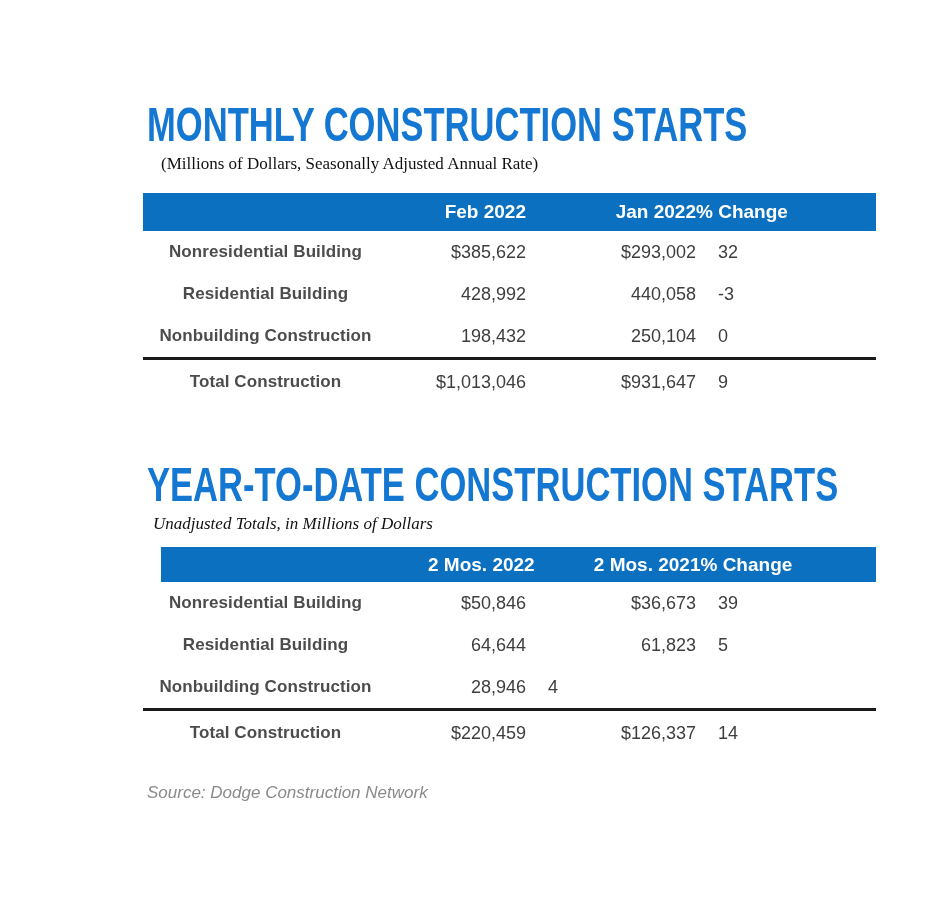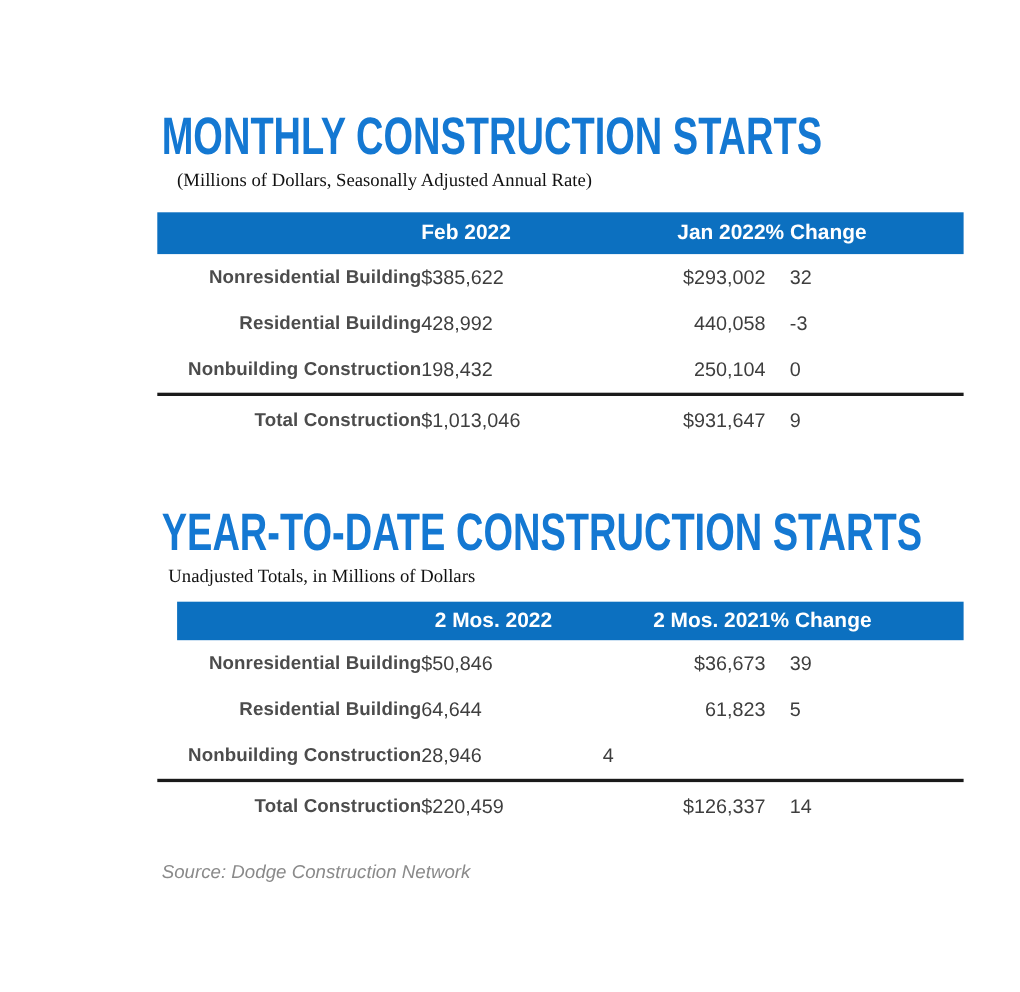--- a/index.html
+++ b/index.html
@@ -23,33 +23,33 @@
     margin:0 0 0 4px;white-space:nowrap;letter-spacing:0px;
     transform:scaleX(0.72);transform-origin:0 50%;
   }
   .sec-monthly .title{margin-top:100px;}
   .sec-ytd .title{margin-top:56px;}
   .subtitle{
     font-family:"Liberation Serif", serif;
     font-size:17px;line-height:21px;color:var(--subtitle-black);
     margin:3px 0 0 18px;white-space:nowrap;
   }
-  .sec-ytd .subtitle{margin-left:10px;}
+  .sec-ytd .subtitle{margin-left:10px;font-style:italic;}
   .tbl{width:733px;}
   .thead{
     background:var(--bar-blue);display:flex;align-items:center;
     color:#ffffff;font-weight:bold;font-size:19px;
   }
   .sec-monthly .thead{height:38px;margin-top:19px;}
   .sec-ytd .thead{height:35px;margin-top:13px;margin-left:18px;}
   .trow{height:42px;display:flex;align-items:center;}
   .trow.total{border-top:3px solid var(--divider-black);height:44px;}
   .cell{box-sizing:border-box;}
-  .c0{width:240px;padding-left:5px;text-align:right;}
-  .c1{width:143px;text-align:left;}
+  .c0{width:240px;padding-left:5px;text-align:center;}
+  .c1{width:143px;text-align:right;}
   .c2{width:170px;text-align:right;}
   .c3{width:180px;text-align:left;}
   .label{font-weight:bold;color:var(--label-gray);font-size:17px;letter-spacing:0.1px;}
   .num{
     font-family:Liberation Sans, sans-serif;
     font-size:18px;color:var(--number-gray);font-weight:normal;
   }
   .change-val{padding-left:22px;}
   .source{
     font-style:italic;color:var(--source-gray);font-size:17px;

